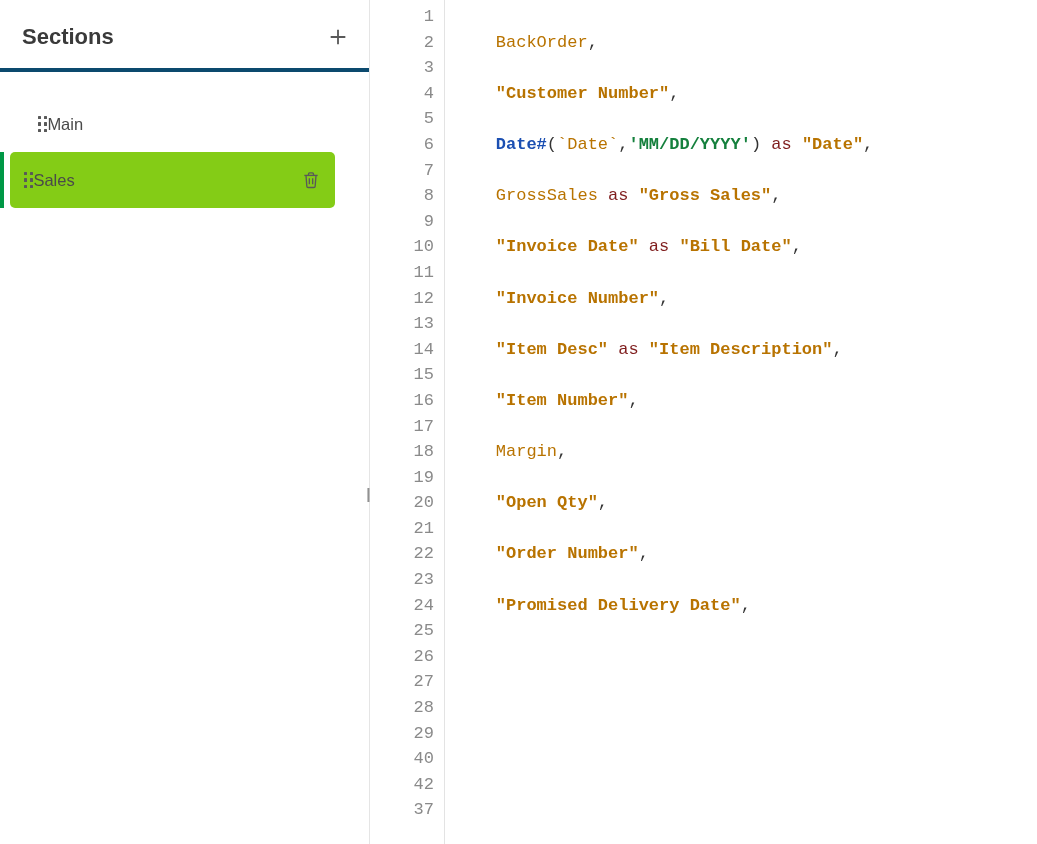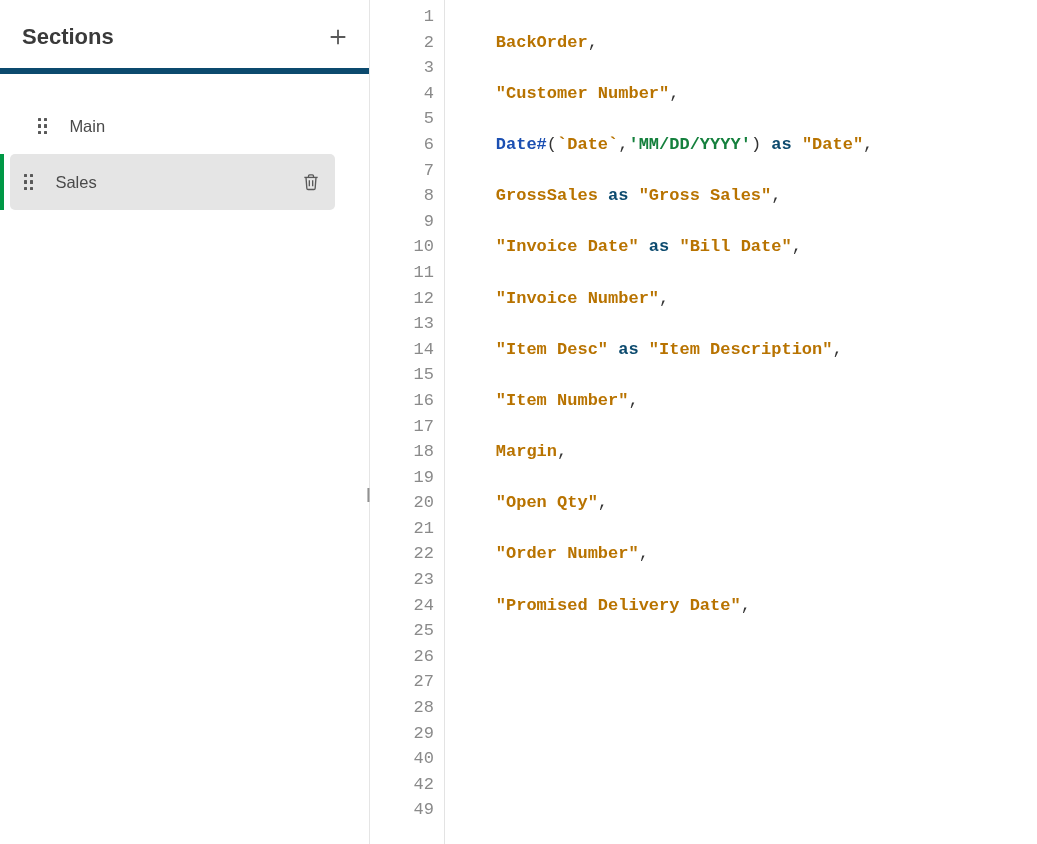--- a/index.html
+++ b/index.html
@@ -21,21 +21,21 @@
     border-right: 1px solid #e5e5e5;
     padding: 0;
     display: flex;
     flex-direction: column;
   }
   .sidebar-header {
     display: flex;
     align-items: center;
     justify-content: space-between;
     padding: 24px 20px 18px 22px;
-    border-bottom: 6px solid #0c4a6e;
+    border-bottom: 4px solid #0c4a6e;
     margin-bottom: 24px;
   }
   .sidebar-header h1 {
     font-size: 22px;
     font-weight: 600;
     color: #3a3a3a;
   }
   .plus-icon {
     width: 22px; height: 22px;
     display: flex;
@@ -58,26 +58,26 @@
     cursor: pointer;
     user-select: none;
   }
   .section-item.active-wrap {
     border-left: 4px solid #009845;
     padding-left: 0;
     margin-left: 0;
     border-radius: 0;
   }
   .section-item .inner {
-    display: flex; align-items: center; gap: 22px; width: 100%; height: 100%;
+    display: flex; align-items: center; width: 100%; height: 100%;
     padding: 0 14px;
     border-radius: 5px;
   }
   .section-item.active-wrap .inner {
-    background: #e5e5e5;
+    background: #84cc16;
     margin: 0 10px 0 6px;
   }
   .section-item .spacer { flex: 1; }
   .drag-handle {
     display: inline-flex;
     gap: 3px;
     color: #595959;
   }
   .drag-handle span {
     display: inline-flex; flex-direction: column; gap: 3px;
@@ -128,22 +128,22 @@
   .code {
     padding: 4px 0 4px 10px;
     white-space: pre;
     color: #333;
   }
   .code .lr { height: 25.6px; }
 
   
   .tk-tbl { color: #8b1a7f; font-weight: bold; }      
   .tk-kw  { color: #1b4fb2; font-weight: bold; }      
-  .tk-cl  { color: #0c4a6e; font-weight: bold; text-align: center; }      
-  .tk-id  { color: #b87300; font-weight: bold; }      
+  .tk-cl  { color: #7f1d1d; font-weight: normal; text-align: center; }      
+  .tk-id  { color: #b87300; font-weight: normal; }      
   .tk-str { color: #b87300; font-weight: bold; }      
   .tk-lit { color: #15803d; font-weight: bold; }
   .tk-pn  { color: #333; }
 </style>
 </head>
 <body>
 
 <div class="wrap">
 
   <aside class="sidebar">
@@ -231,21 +231,21 @@
         <div>22</div>
         <div>23</div>
         <div>24</div>
         <div>25</div>
         <div>26</div>
         <div>27</div>
         <div>28</div>
         <div>29</div>
         <div>40</div>
         <div>42</div>
-        <div>49</div>
+        <div>37</div>
       </div>
     <div class="code">
 <div class="lr">    <span class="tk-id">BackOrder</span><span class="tk-pn">,</span></div>
 <div class="lr">    <span class="tk-str">"Customer Number"</span><span class="tk-pn">,</span></div>
 <div class="lr">    <span class="tk-kw">Date#</span><span class="tk-pn">(</span><span class="tk-id">`Date`</span><span class="tk-pn">,</span><span class="tk-lit">'MM/DD/YYYY'</span><span class="tk-pn">)</span> <span class="tk-cl">as</span> <span class="tk-str">"Date"</span><span class="tk-pn">,</span></div>
 <div class="lr">    <span class="tk-id">GrossSales</span> <span class="tk-cl">as</span> <span class="tk-str">"Gross Sales"</span><span class="tk-pn">,</span></div>
 <div class="lr">    <span class="tk-str">"Invoice Date"</span> <span class="tk-cl">as</span> <span class="tk-str">"Bill Date"</span><span class="tk-pn">,</span></div>
 <div class="lr">    <span class="tk-str">"Invoice Number"</span><span class="tk-pn">,</span></div>
 <div class="lr">    <span class="tk-str">"Item Desc"</span> <span class="tk-cl">as</span> <span class="tk-str">"Item Description"</span><span class="tk-pn">,</span></div>
 <div class="lr">    <span class="tk-str">"Item Number"</span><span class="tk-pn">,</span></div>

